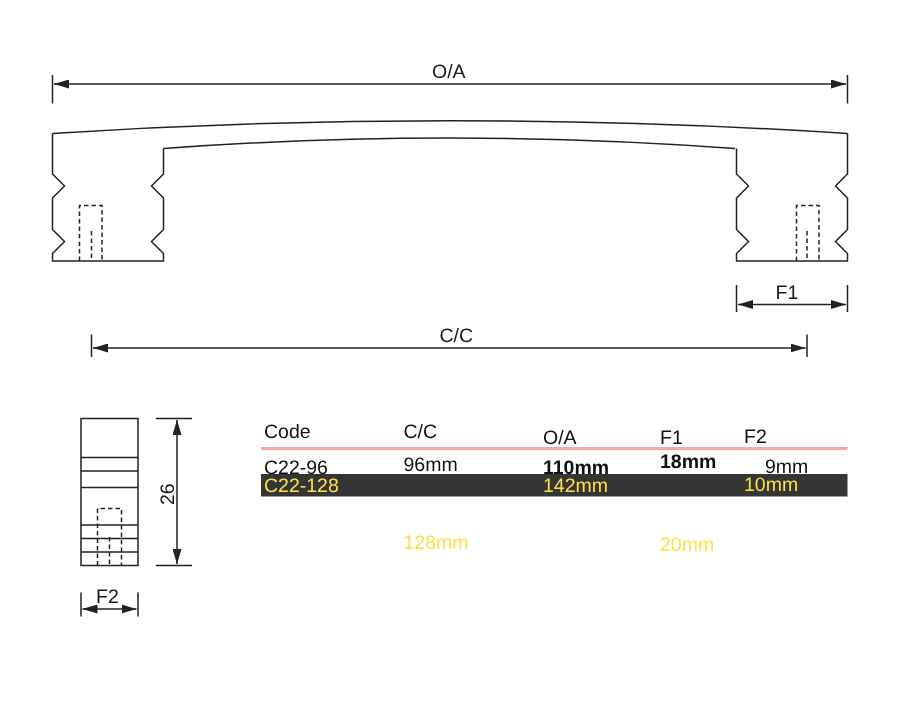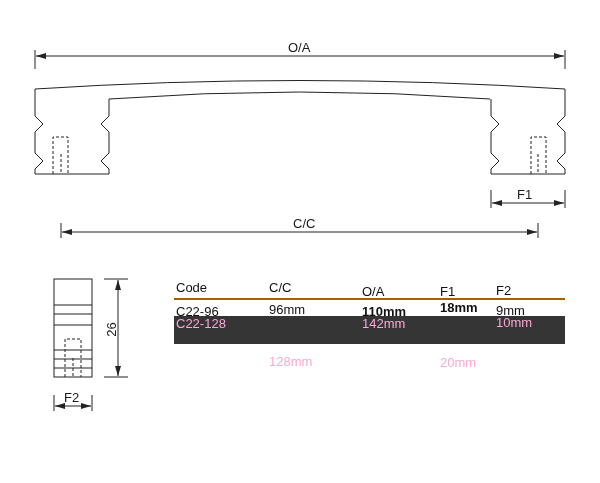--- a/index.html
+++ b/index.html
@@ -3,25 +3,25 @@
 <meta charset="utf-8">
 <style>
   html, body { margin: 0; padding: 0; background: #ffffff; }
   body { width: 600px; height: 483px; position: relative; overflow: hidden;
          font-family: "Liberation Sans", sans-serif; color: #111; }
   svg.drawing { position: absolute; left: 0; top: 0; }
   .lbl { position: absolute; font-size: 13px; color: #1a1a1a; white-space: nowrap; }
   .table { position: absolute; left: 174px; top: 279px; width: 391px; font-size: 13px; }
   .row { position: relative; height: 14px; }
   .row span { position: absolute; top: 0; white-space: nowrap; }
-  .hdr { height: 19px; border-bottom: 2px solid #a16207; }
+  .hdr { height: 19px; border-bottom: 2px solid #fca5a5; }
   .hdr span { top: 1px; }
   .r1 { height: 16px; }
   .r1 span { top: 2px; }
-  .r2 { background: #353535; color: #f9a8d4; height: 28px; }
+  .r2 { background: #353535; color: #fde047; height: 15px; }
   .r2 span { top: 0px; }
   .c0 { left: 2px; } .c1 { left: 95px; } .c2 { left: 188px; }
   .c3 { left: 266px; } .c4 { left: 322px; }
 </style>
 </head>
 <body>
 
 <svg class="drawing" width="600" height="483" viewBox="0 0 600 483">
   <defs>
     <marker id="arr" viewBox="0 0 10 6" refX="10" refY="3" markerWidth="10" markerHeight="6" orient="auto-start-reverse" markerUnits="userSpaceOnUse">
@@ -103,21 +103,21 @@
     <span class="c1">C/C</span>
     <span class="c2" style="top:5px;">O/A</span>
     <span class="c3" style="top:5px;">F1</span>
     <span class="c4" style="top:4px;">F2</span>
   </div>
   <div class="row r1">
     <span class="c0" style="top:4px;">C22-96</span>
     <span class="c1" style="top:2px;">96mm</span>
     <span class="c2" style="top:4px;font-weight:bold;">110mm</span>
     <span class="c3" style="top:0;font-weight:bold;">18mm</span>
-    <span class="c4" style="top:3px;">9mm</span>
+    <span class="c4" style="top:3px;margin-left:14px;">9mm</span>
   </div>
   <div class="row r2">
     <span class="c0">C22-128</span>
     <span class="c1" style="top:-2px;margin-top:40px;">128mm</span>
     <span class="c2">142mm</span>
     <span class="c3" style="top:-1px;margin-top:40px;">20mm</span>
     <span class="c4" style="top:-1px;">10mm</span>
   </div>
 </div>
 

